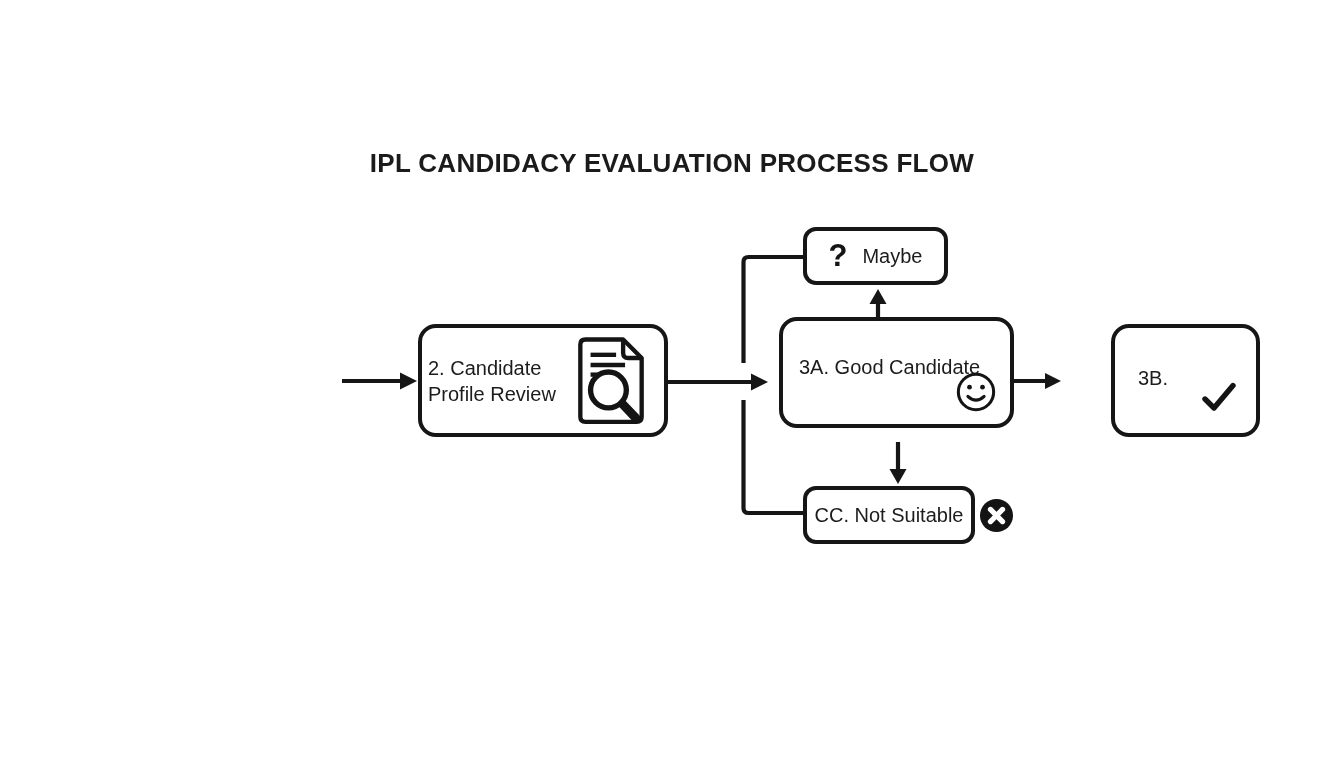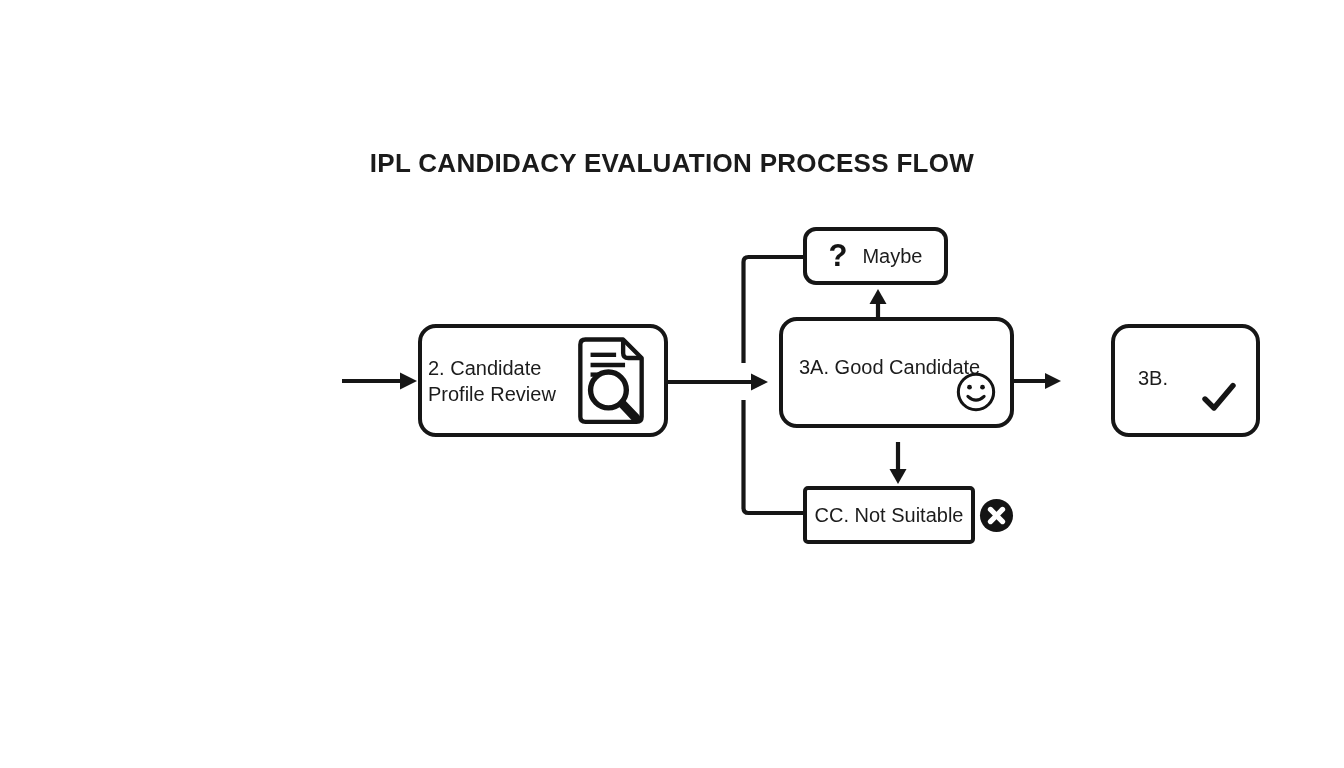--- a/index.html
+++ b/index.html
@@ -65,21 +65,21 @@
   
   .box-good { left: 779px; top: 317px; width: 235px; height: 111px; }
   .box-good .box-label { position: absolute; left: 16px; top: 33px; white-space: nowrap; }
   .box-good .icon-wrap { position: absolute; right: 13px; bottom: 11px; }
   
   .box-proceed { left: 1063px; top: 324px; width: 149px; height: 113px; margin-left: 48px; }
   .box-proceed .box-label { position: absolute; left: 23px; top: 37px; }
   .box-proceed .icon-wrap { position: absolute; right: 19px; bottom: 21px; }
   
   .box-notsuitable { left: 803px; top: 486px; width: 172px; height: 58px;
-    border-width: 4px; border-radius: 5px;
+    border-width: 4px; border-radius: 13px;
     display: flex; align-items: center; justify-content: center; }
   .box-notsuitable .box-label { white-space: nowrap; font-size: 20px; }
   
   .x-badge { position: absolute; left: 979px; top: 498px; width: 35px; height: 35px; }
   .icon-wrap { display: block; line-height: 0; }
 </style>
 </head>
 <body>
 
 <div class="stage">

